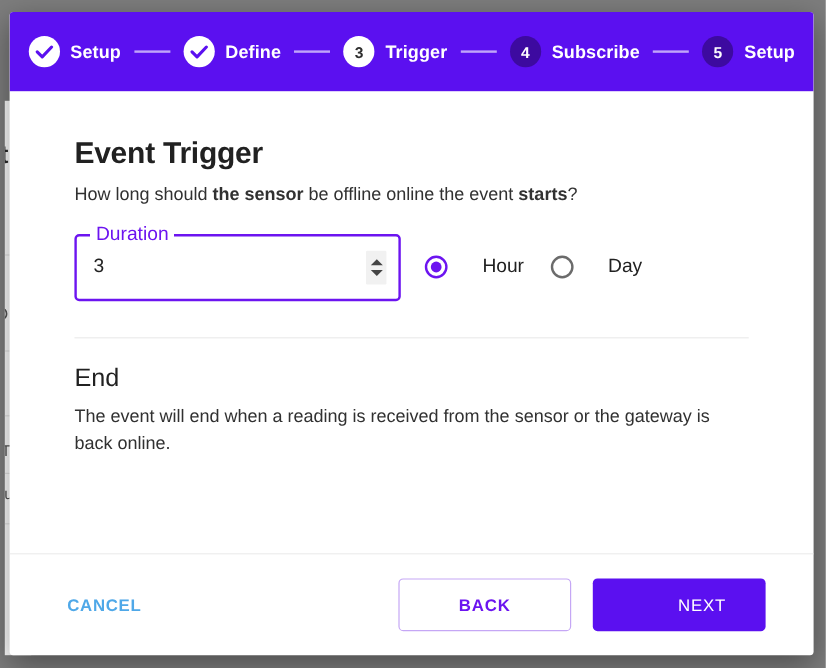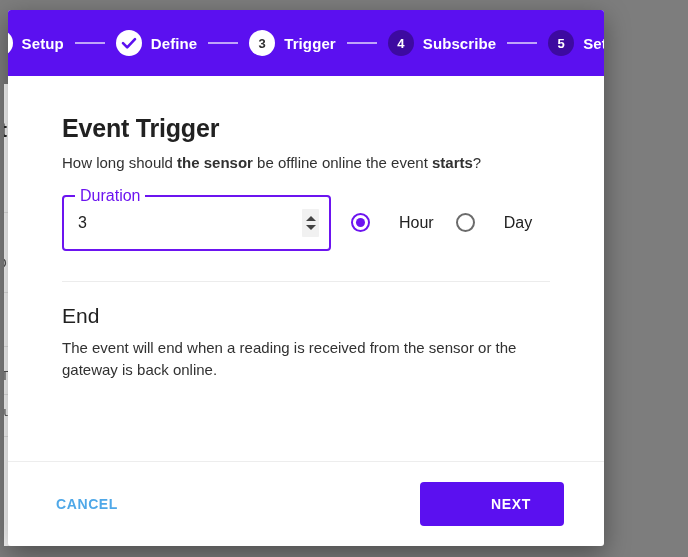--- a/index.html
+++ b/index.html
@@ -49,21 +49,21 @@
   #bg-rule-1 { top: 208px; }
   #bg-rule-2 { top: 262px; }
   #bg-rule-3 { top: 310px; }
   #bg-rule-4 { top: 352px; }
 
   
   #dialog {
     position: absolute;
     left: 8px;
     top: 10px;
-    width: 596px;
+    width: 670px;
     height: 536px;
     background: #ffffff;
     border-radius: 3px;
     box-shadow: 0 8px 26px rgba(0,0,0,.38);
     overflow: hidden;
     display: flex;
     flex-direction: column;
   }
 
   
@@ -295,21 +295,21 @@
   }
   #next-button {
     width: 144px;
     height: 44px;
     background: #5b10f0;
     border: none;
     border-radius: 4px;
     color: #ffffff;
     font-family: "Liberation Sans", sans-serif;
     font-size: 14px;
-    font-weight: bold;
+    font-weight: normal;
     letter-spacing: .7px;
     cursor: pointer;
     padding-left: 44px;
   }
 </style>
 </head>
 <body>
 
 <div id="backdrop-page">
   <div id="bg-sheet">
@@ -410,17 +410,18 @@
     <h2 class="section-heading">End</h2>
     <p class="section-desc" style="max-width:560px;">The event will end when a reading is received from the sensor or the gateway is back online.</p>
 
   </div>
 
   <div id="footer-rule"></div>
 
   <div id="dialog-footer">
     <button id="cancel-button">CANCEL</button>
     <div id="footer-right">
+      <button id="back-button">BACK</button>
       <button id="next-button">NEXT</button>
     </div>
   </div>
 
 </div>
 
 </body></html>

